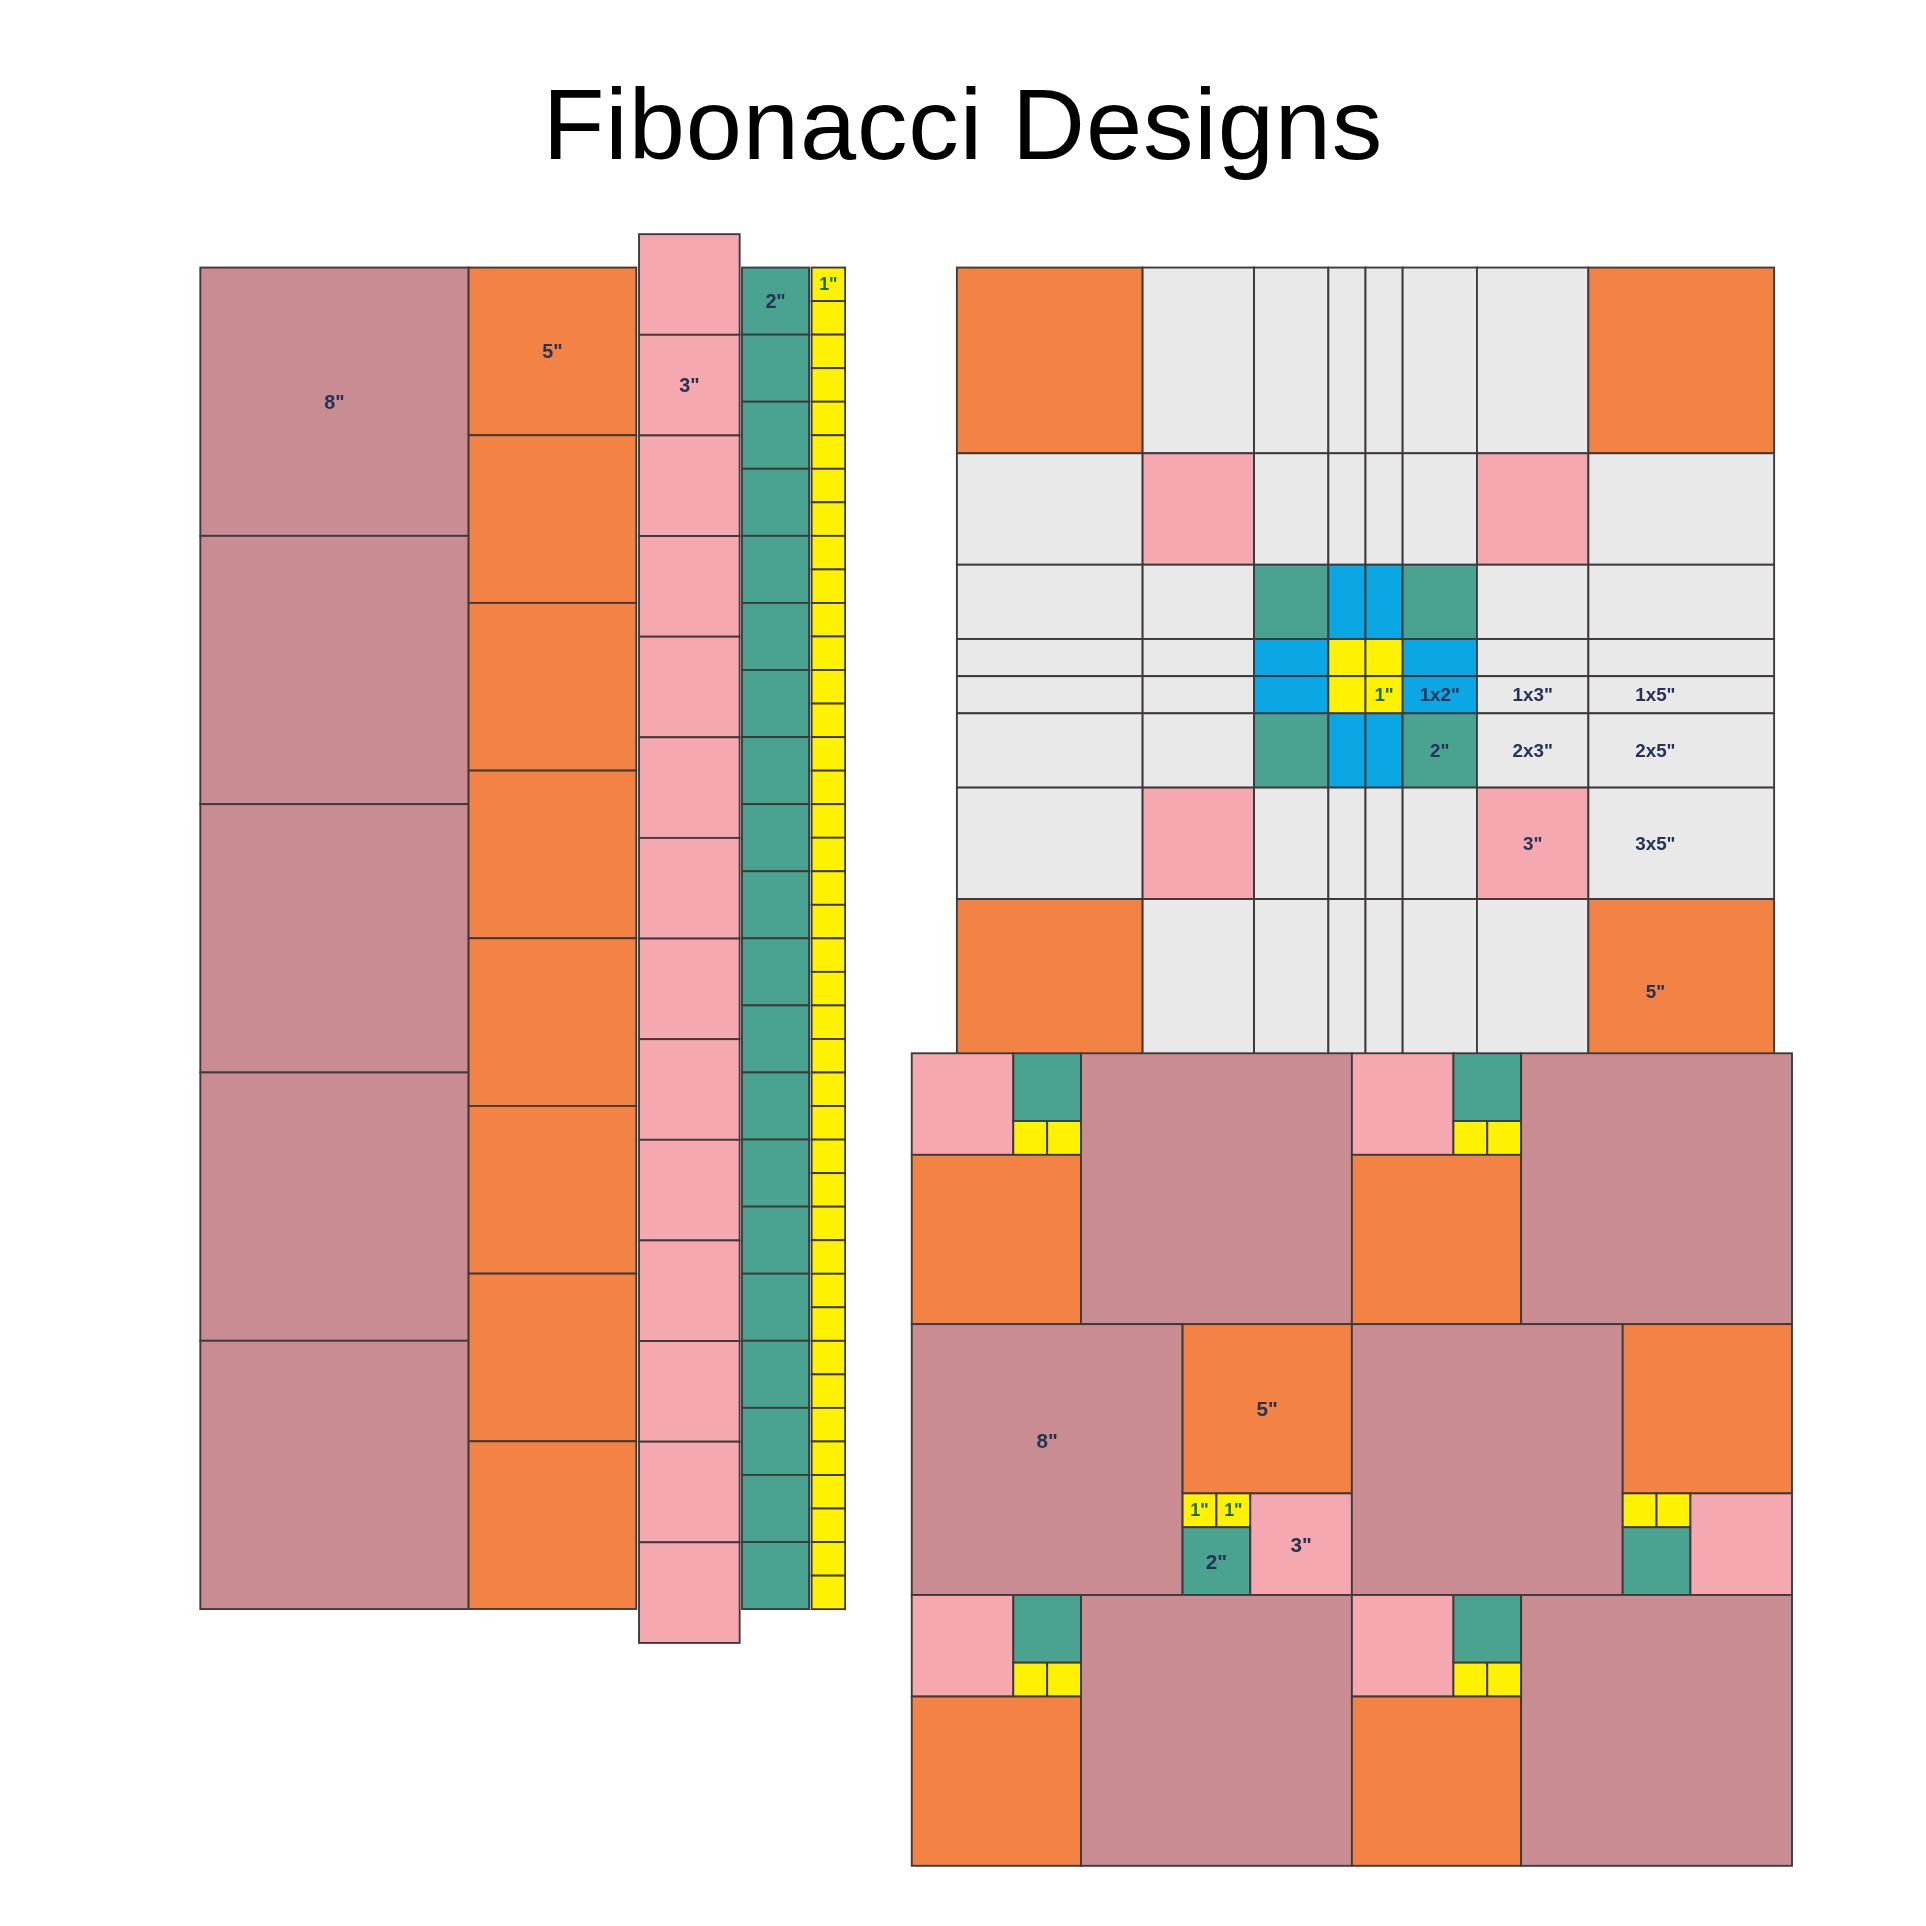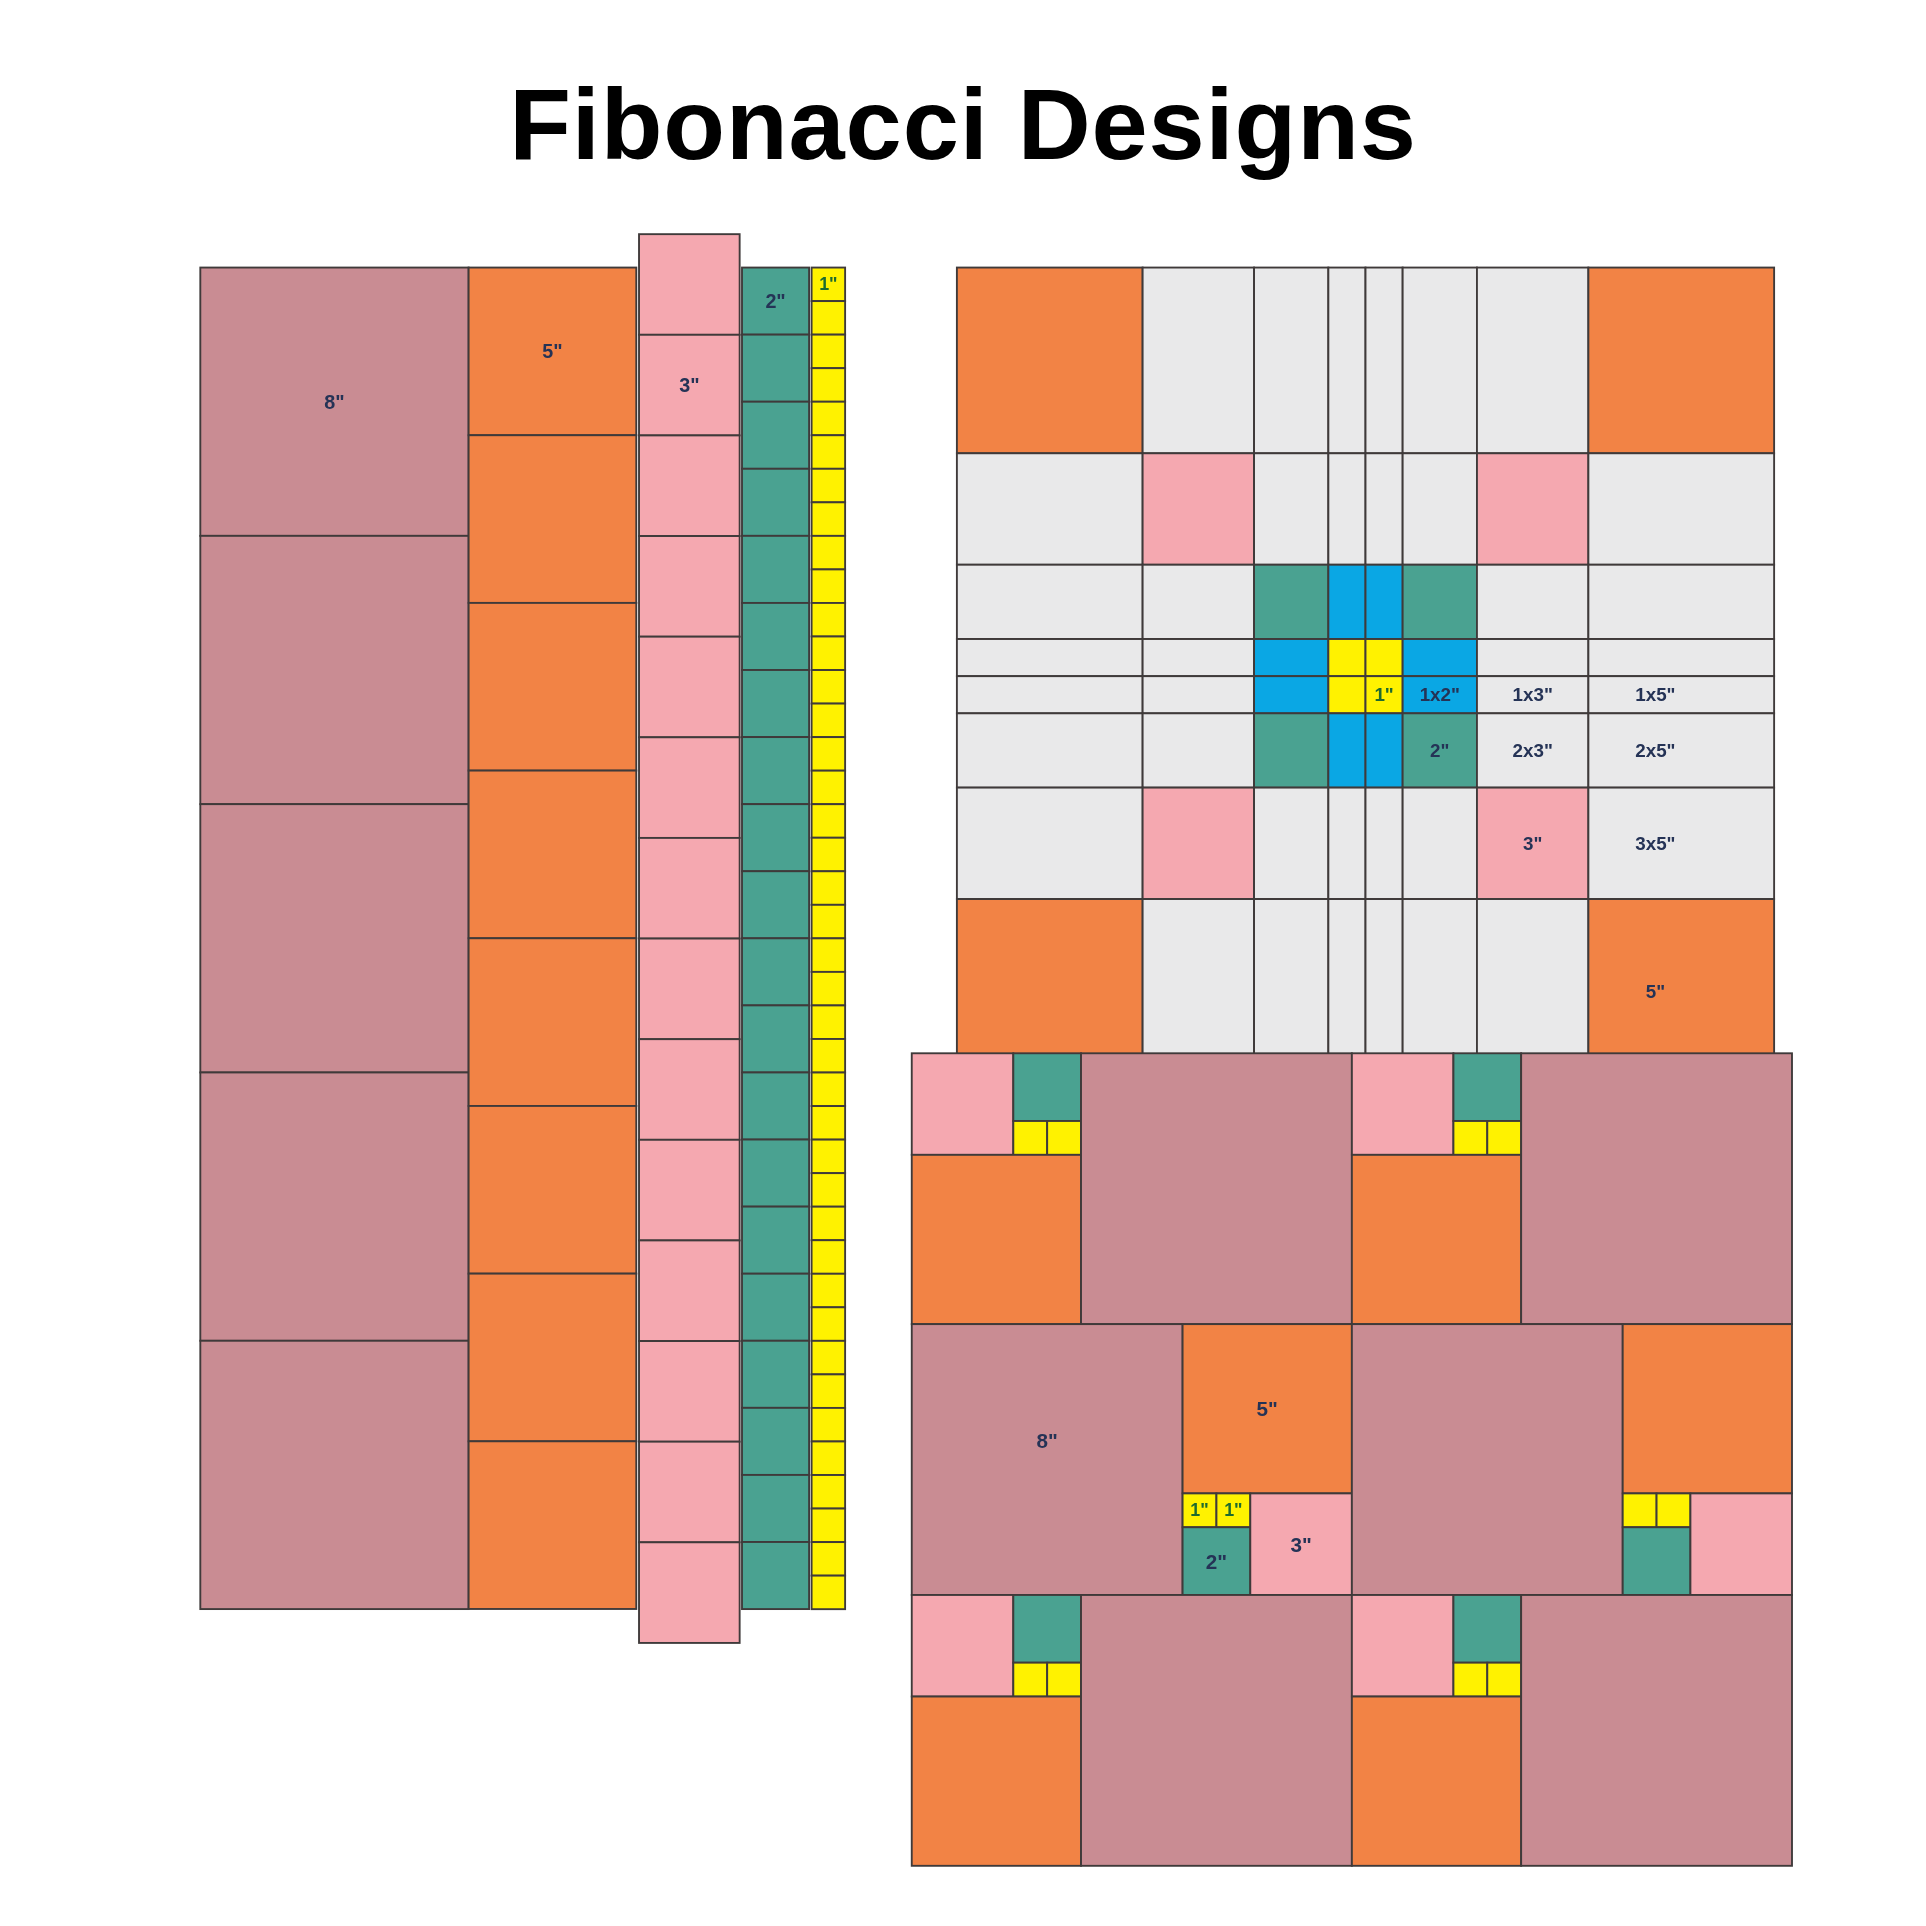--- a/index.html
+++ b/index.html
@@ -14,21 +14,21 @@
     font-family: "Liberation Sans", sans-serif;
     overflow: hidden;
   }
   .page-title {
     position: absolute;
     top: 74px;
     left: 0;
     width: 1926px;
     text-align: center;
     font-size: 101px;
-    font-weight: bold;
+    font-weight: normal;
     letter-spacing: 0.9px;
     color: #000000;
     line-height: 1;
     margin: 0;
   }
   #designs-svg {
     position: absolute;
     top: 0;
     left: 0;
     width: 1926px;

